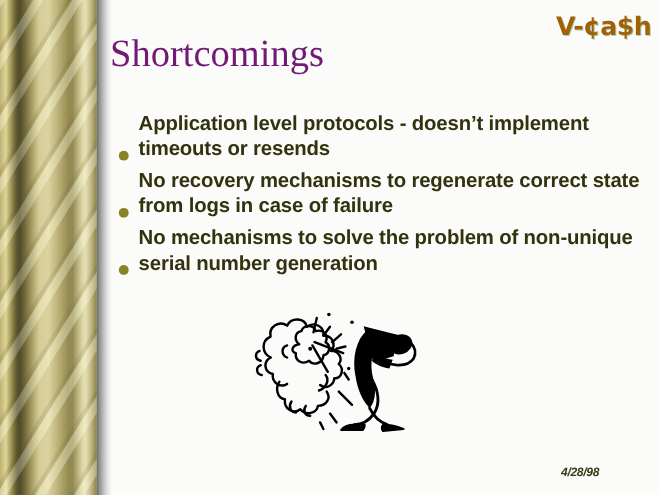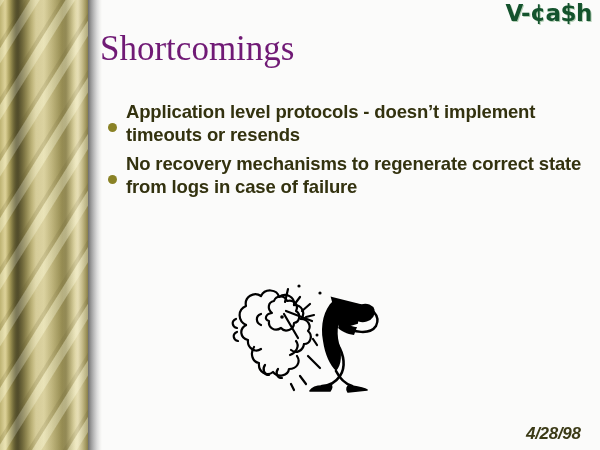--- a/index.html
+++ b/index.html
@@ -88,26 +88,26 @@
       #bdbdbd 6px,
       #dcdcdc 9px,
       #f2f2f0 12px,
       #fbfbfa 14px);
   }
 
   
   #logo {
     position: absolute;
     right: 8px;
-    top: 0;
+    top: 12px;
     font-family: "DejaVu Sans", sans-serif;
     font-weight: bold;
     font-size: 23px;
     letter-spacing: -0.5px;
-    color: #14532d;
+    color: #a16207;
     text-shadow: 1px 1px 0 rgba(90,150,95,0.45);
     white-space: nowrap;
   }
 
   
   #title {
     position: absolute;
     left: 100px;
     top: 29px;
     font-family: "Liberation Serif", "DejaVu Serif", serif;
@@ -120,21 +120,21 @@
 
   
   #bullets {
     position: absolute;
     left: 108px;
     top: 100px;
     width: 480px;
   }
   .bullet-row {
     display: flex;
-    align-items: center;
+    align-items: flex-end;
     margin-bottom: 6px;
   }
   .bullet-dot {
     flex: 0 0 auto;
     width: 9px;
     height: 9px;
     border-radius: 50%;
     background: #8a8226;
     margin-top: 8px;
     margin-right: 9px;
@@ -159,24 +159,23 @@
   #clipart svg { display: block; }
 
   
   #date {
     position: absolute;
     left: 510px;
     top: 424px;
     font-family: "Liberation Sans", sans-serif;
     font-style: italic;
     font-weight: bold;
-    font-size: 17px;
+    font-size: 11px;
     color: #3b3a16;
     letter-spacing: -0.3px;
-    margin-left: 16px;
   }
 </style>
 </head>
 <body>
 
 <div id="slide">
 
   <div id="left-band">
     <div class="band-base"></div>
     <div class="band-stripes"></div>
@@ -193,20 +192,24 @@
     <div class="bullet-row">
       <span class="bullet-dot"></span>
       <span class="bullet-text">Application level protocols - doesn’t implement timeouts or resends</span>
     </div>
 
     <div class="bullet-row">
       <span class="bullet-dot"></span>
       <span class="bullet-text">No recovery mechanisms to regenerate correct state from logs in case of failure</span>
     </div>
 
+    <div class="bullet-row">
+      <span class="bullet-dot"></span>
+      <span class="bullet-text">No mechanisms to solve the problem of non-unique serial number generation</span>
+    </div>
 
   </div>
 
   <div id="clipart">
     <svg width="175" height="115" viewBox="0 0 175 115" xmlns="http://www.w3.org/2000/svg">
       <g fill="none" stroke="#000000" stroke-width="2.2" stroke-linecap="round" stroke-linejoin="round">
 
         <path d="M18 42 C10 38 9 27 18 23 C16 14 26 8 33 13 C37 5 49 6 51 14
                  C58 9 67 14 66 22 C74 22 78 30 73 36"></path>
         <path d="M18 42 C11 46 12 55 20 57 C19 65 27 70 33 66"></path>

